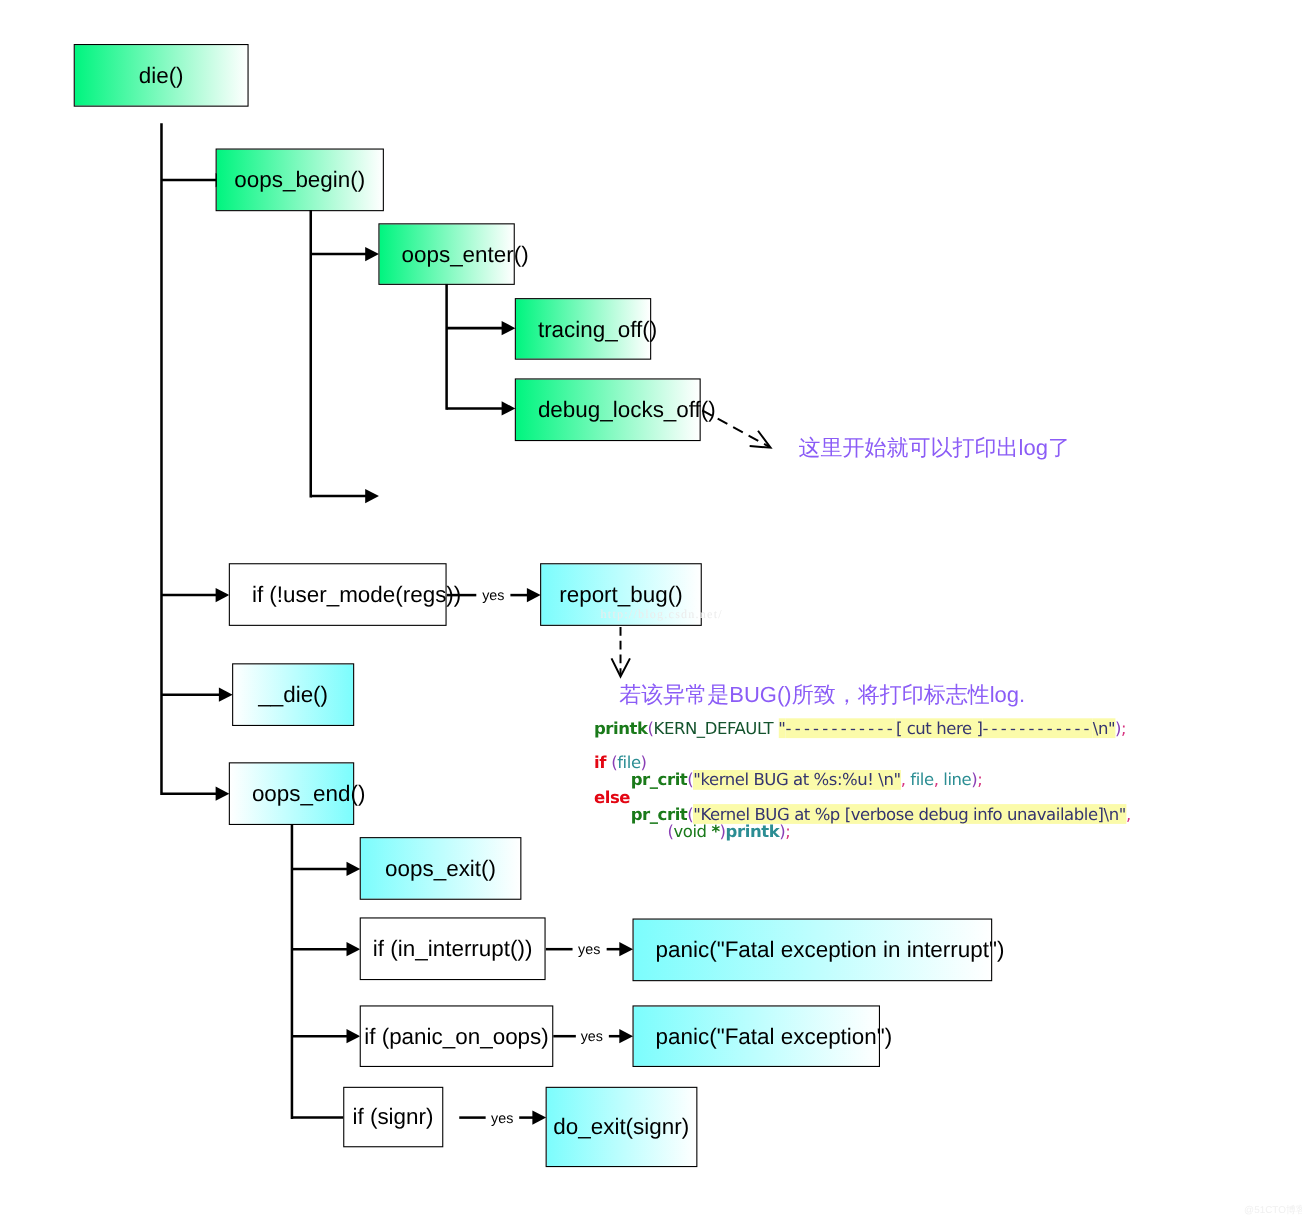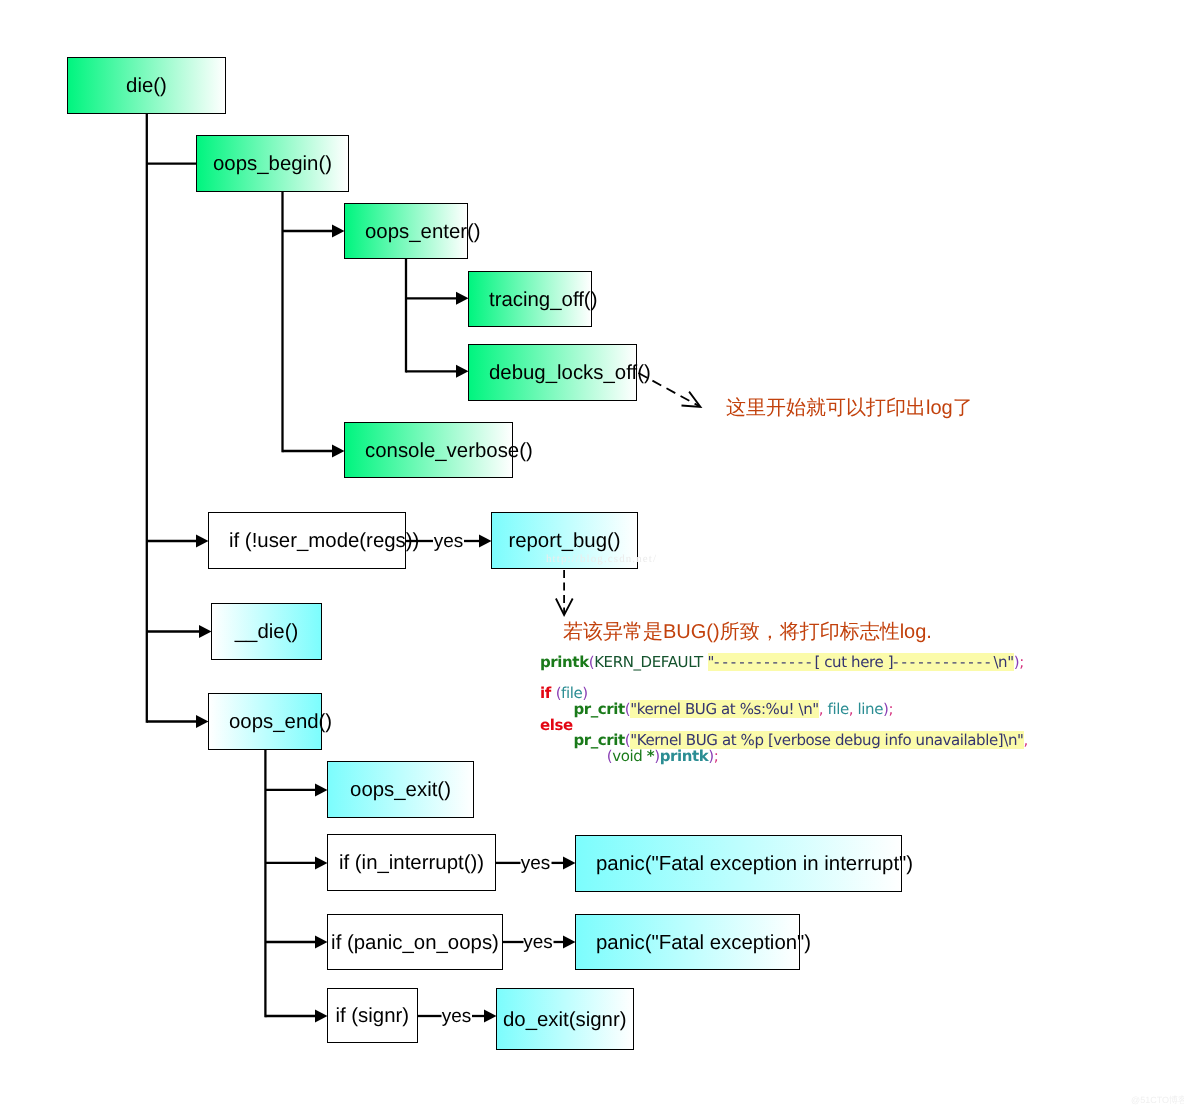--- a/index.html
+++ b/index.html
@@ -8,22 +8,22 @@
   #stage{position:relative;width:1184px;height:1111px;background:#fff;}
   svg.wires{position:absolute;left:0;top:0;}
   .box{position:absolute;box-sizing:border-box;border:1.6px solid #000;display:flex;
        align-items:center;white-space:nowrap;font-size:20.4px;color:#000;line-height:1;padding-top:2px;}
   .box.center{justify-content:center;}
   .box.left{justify-content:flex-start;padding-left:20px;}
   .fill-green-lr{background:linear-gradient(90deg,#00f57f 0%,#ffffff 100%);}
   .fill-cyan-lr{background:linear-gradient(90deg,#7cfdfd 0%,#ffffff 100%);}
   .fill-cyan-rl{background:linear-gradient(90deg,#ffffff 0%,#7cfdfd 100%);}
   .fill-white{background:#ffffff;}
-  .elabel{position:absolute;font-size:19px;color:#000;white-space:nowrap;line-height:1;transform:translate(-50%,-50%);}
-  .note{position:absolute;white-space:nowrap;color:#c2410c;line-height:1;font-size:20px;}
+  .elabel{position:absolute;font-size:13px;color:#000;white-space:nowrap;line-height:1;transform:translate(-50%,-50%);}
+  .note{position:absolute;white-space:nowrap;color:#8b5cf6;line-height:1;font-size:20px;}
   .codeblock{position:absolute;font-family:"DejaVu Sans",sans-serif;font-weight:normal;letter-spacing:-0.4px;}
   .codeblock .b{font-weight:bold;}
   .codeblock .w{letter-spacing:2.95px;}
   .codeline{white-space:pre;}
   .c-func{color:#1a7a1a;}
   .c-paren{color:#8a3fb5;}
   .c-macro{color:#14532d;}
   .c-string{color:#34346f;background:#fbfbaa;}
   .c-kw{color:#e30613;}
   .c-var{color:#2b8d93;}
@@ -75,37 +75,34 @@
 <line x1="553.5" y1="942" x2="565.0" y2="942" stroke="#000" stroke-width="2.3"></line>
 <polygon points="563.0,935.5 575.5,942.0 563.0,948.5" fill="#000"></polygon>
 <line x1="417.5" y1="1016" x2="441.5" y2="1016" stroke="#000" stroke-width="2.3"></line>
 <line x1="472" y1="1016" x2="486.0" y2="1016" stroke="#000" stroke-width="2.3"></line>
 <polygon points="484.0,1009.5 496.5,1016.0 484.0,1022.5" fill="#000"></polygon>
 <path d="M 638.4 373 L 699.7 406.4" stroke="#000" stroke-width="1.8" fill="none" stroke-dasharray="10,6"></path>
 <path d="M 689.1 391.6 L 700.5 407 L 681.5 405.5" stroke="#000" stroke-width="1.8" fill="none" stroke-linejoin="miter"></path>
 <path d="M 564.1 569.9 L 564.1 614.2" stroke="#000" stroke-width="1.8" fill="none" stroke-dasharray="8,4.5"></path>
 <path d="M 555.9 598.5 L 564.1 615 L 572.7 598.5" stroke="#000" stroke-width="1.8" fill="none" stroke-linejoin="miter"></path>
 </svg>
-<div class="box fill-green-lr center" id="die" style="left:67px;top:57px;width:159px;height:57px;">
+<div class="box fill-green-lr center" id="die" style="left:67px;top:40px;width:159px;height:57px;">
       <span>die()</span>
     </div>
 <div class="box fill-green-lr center" id="oops_begin" style="left:196px;top:135px;width:153px;height:57px;">
       <span>oops_begin()</span>
     </div>
 <div class="box fill-green-lr left" id="oops_enter" style="left:344px;top:203px;width:124px;height:56px;">
       <span>oops_enter()</span>
     </div>
 <div class="box fill-green-lr left" id="tracing_off" style="left:468px;top:271px;width:124px;height:56px;">
       <span>tracing_off()</span>
     </div>
 <div class="box fill-green-lr left" id="debug_locks_off" style="left:468px;top:344px;width:169px;height:57px;">
       <span>debug_locks_off()</span>
-    </div>
-<div class="box fill-green-lr left" id="console_verbose" style="left:344px;top:422px;width:169px;height:56px;">
-      <span>console_verbose()</span>
     </div>
 <div class="box fill-white left" id="if_user_mode" style="left:208px;top:512px;width:198px;height:57px;">
       <span>if (!user_mode(regs))</span>
     </div>
 <div class="box fill-cyan-lr center" id="report_bug" style="left:491px;top:512px;width:147px;height:57px;">
       <span>report_bug()</span>
     </div>
 <div class="box fill-cyan-rl center" id="__die" style="left:211px;top:603px;width:111px;height:57px;">
       <span>__die()</span>
     </div>
@@ -120,24 +117,24 @@
     </div>
 <div class="box fill-cyan-lr left" id="panic_interrupt" style="left:575px;top:835px;width:327px;height:57px;">
       <span>panic("Fatal exception in interrupt")</span>
     </div>
 <div class="box fill-white center" id="if_panic_on_oops" style="left:327px;top:914px;width:176px;height:56px;">
       <span>if (panic_on_oops)</span>
     </div>
 <div class="box fill-cyan-lr left" id="panic_fatal" style="left:575px;top:914px;width:225px;height:56px;">
       <span>panic("Fatal exception")</span>
     </div>
-<div class="box fill-white center" id="if_signr" style="left:327px;top:988px;width:90.5px;height:55px;">
+<div class="box fill-white center" id="if_signr" style="left:312px;top:988px;width:90.5px;height:55px;">
       <span>if (signr)</span>
     </div>
-<div class="box fill-cyan-lr center" id="do_exit" style="left:496px;top:988px;width:137.5px;height:62px;">
+<div class="box fill-cyan-lr center" id="do_exit" style="left:496px;top:988px;width:137.5px;height:73px;">
       <span>do_exit(signr)</span>
     </div>
 <div class="elabel" style="left:448.5px;top:541px;">yes</div>
 <div class="elabel" style="left:535.6px;top:862.5px;">yes</div>
 <div class="elabel" style="left:538px;top:942px;">yes</div>
 <div class="elabel" style="left:456.6px;top:1016px;">yes</div>
 <div class="note" id="note-log" style="left:726px;top:398px;">这里开始就可以打印出log了</div>
 <div class="note" id="note-bug" style="left:563px;top:622px;">若该异常是BUG()所致，将打印标志性log.</div>
 <div class="codeblock" style="left:540px;top:654.5px;font-size:15px;line-height:15.8px;">
       <div class="codeline"><span class="c-func b ">printk</span><span class="c-paren ">(</span><span class="c-macro ">KERN_DEFAULT</span><span class="c-plain "> </span><span class="c-string ">"</span><span class="c-string w">------------</span><span class="c-string ">[ cut here ]</span><span class="c-string w">------------</span><span class="c-string ">\n"</span><span class="c-paren ">)</span><span class="c-semi ">;</span>​</div>

